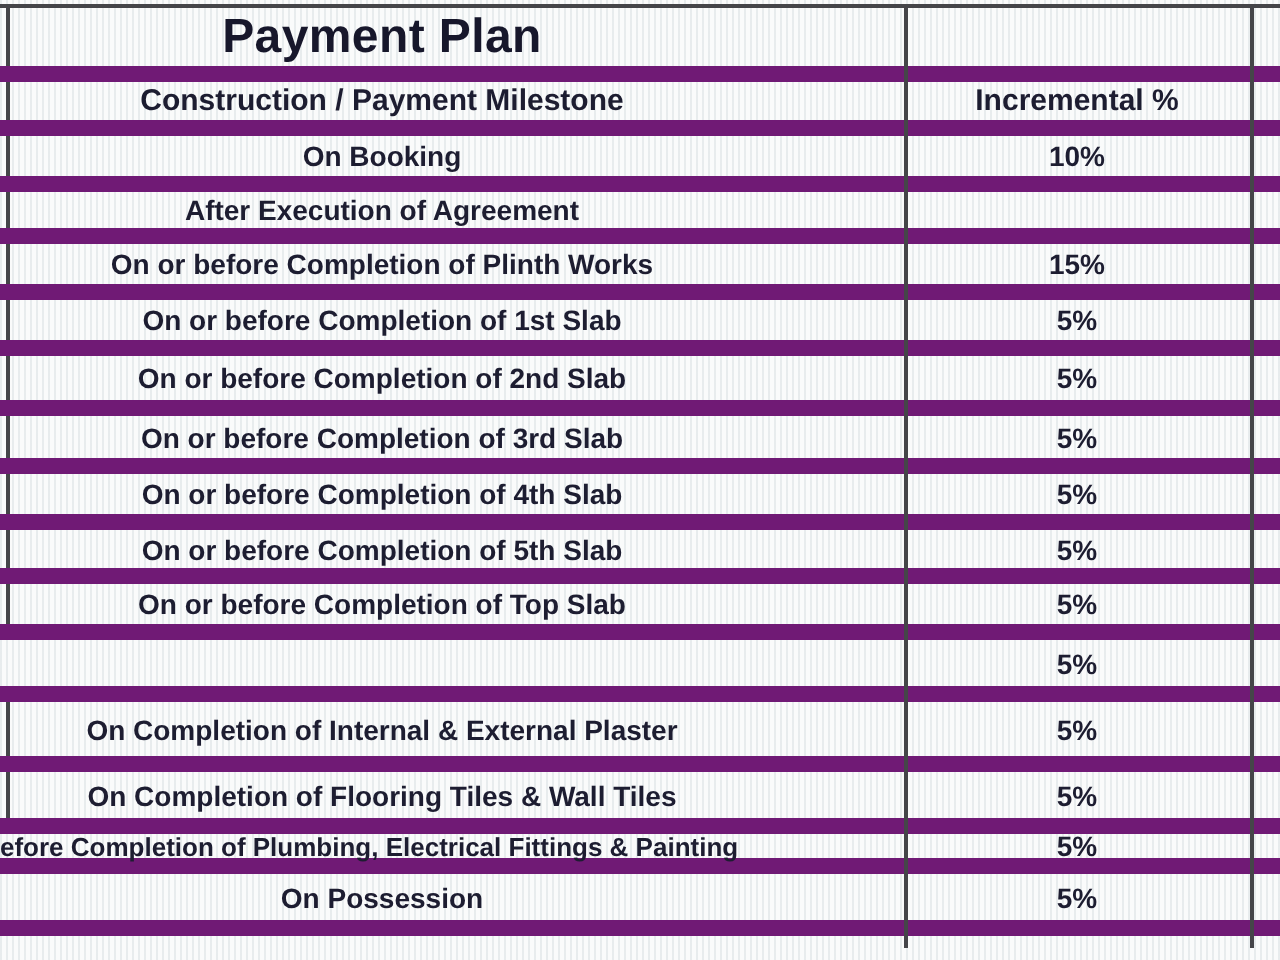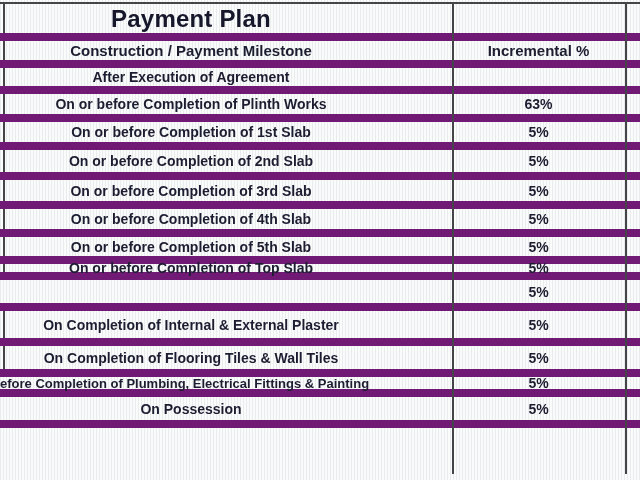--- a/index.html
+++ b/index.html
@@ -47,30 +47,35 @@
     <div class="cell-m">Payment Plan</div>
     <div class="cell-p"></div>
   </div>
 
   <div class="row header-row" style="height:27px">
     <div class="leftbar"></div>
     <div class="cell-m">Construction / Payment Milestone</div>
     <div class="cell-p">Incremental %</div>
   </div>
 
+  <div class="row" style="height:28px">
+    <div class="leftbar"></div>
+    <div class="cell-m">On Booking</div>
+    <div class="cell-p">10%</div>
+  </div>
 
   <div class="row" style="height:26px">
     <div class="leftbar"></div>
     <div class="cell-m">After Execution of Agreement</div>
   </div>
 
   <div class="row" style="height:28px">
     <div class="leftbar"></div>
     <div class="cell-m">On or before Completion of Plinth Works</div>
-    <div class="cell-p">63%</div>
+    <div class="cell-p">15%</div>
   </div>
 
   <div class="row" style="height:28px">
     <div class="leftbar"></div>
     <div class="cell-m">On or before Completion of 1st Slab</div>
     <div class="cell-p">5%</div>
   </div>
 
   <div class="row" style="height:30px">
     <div class="leftbar"></div>
@@ -89,21 +94,21 @@
     <div class="cell-m">On or before Completion of 4th Slab</div>
     <div class="cell-p">5%</div>
   </div>
 
   <div class="row" style="height:27px">
     <div class="leftbar"></div>
     <div class="cell-m">On or before Completion of 5th Slab</div>
     <div class="cell-p">5%</div>
   </div>
 
-  <div class="row" style="height:16px">
+  <div class="row" style="height:28px">
     <div class="leftbar"></div>
     <div class="cell-m">On or before Completion of Top Slab</div>
     <div class="cell-p">5%</div>
   </div>
 
   <div class="row clip" style="height:31px">
     <div class="cell-p">5%</div>
   </div>
 
   <div class="row" style="height:35px">

